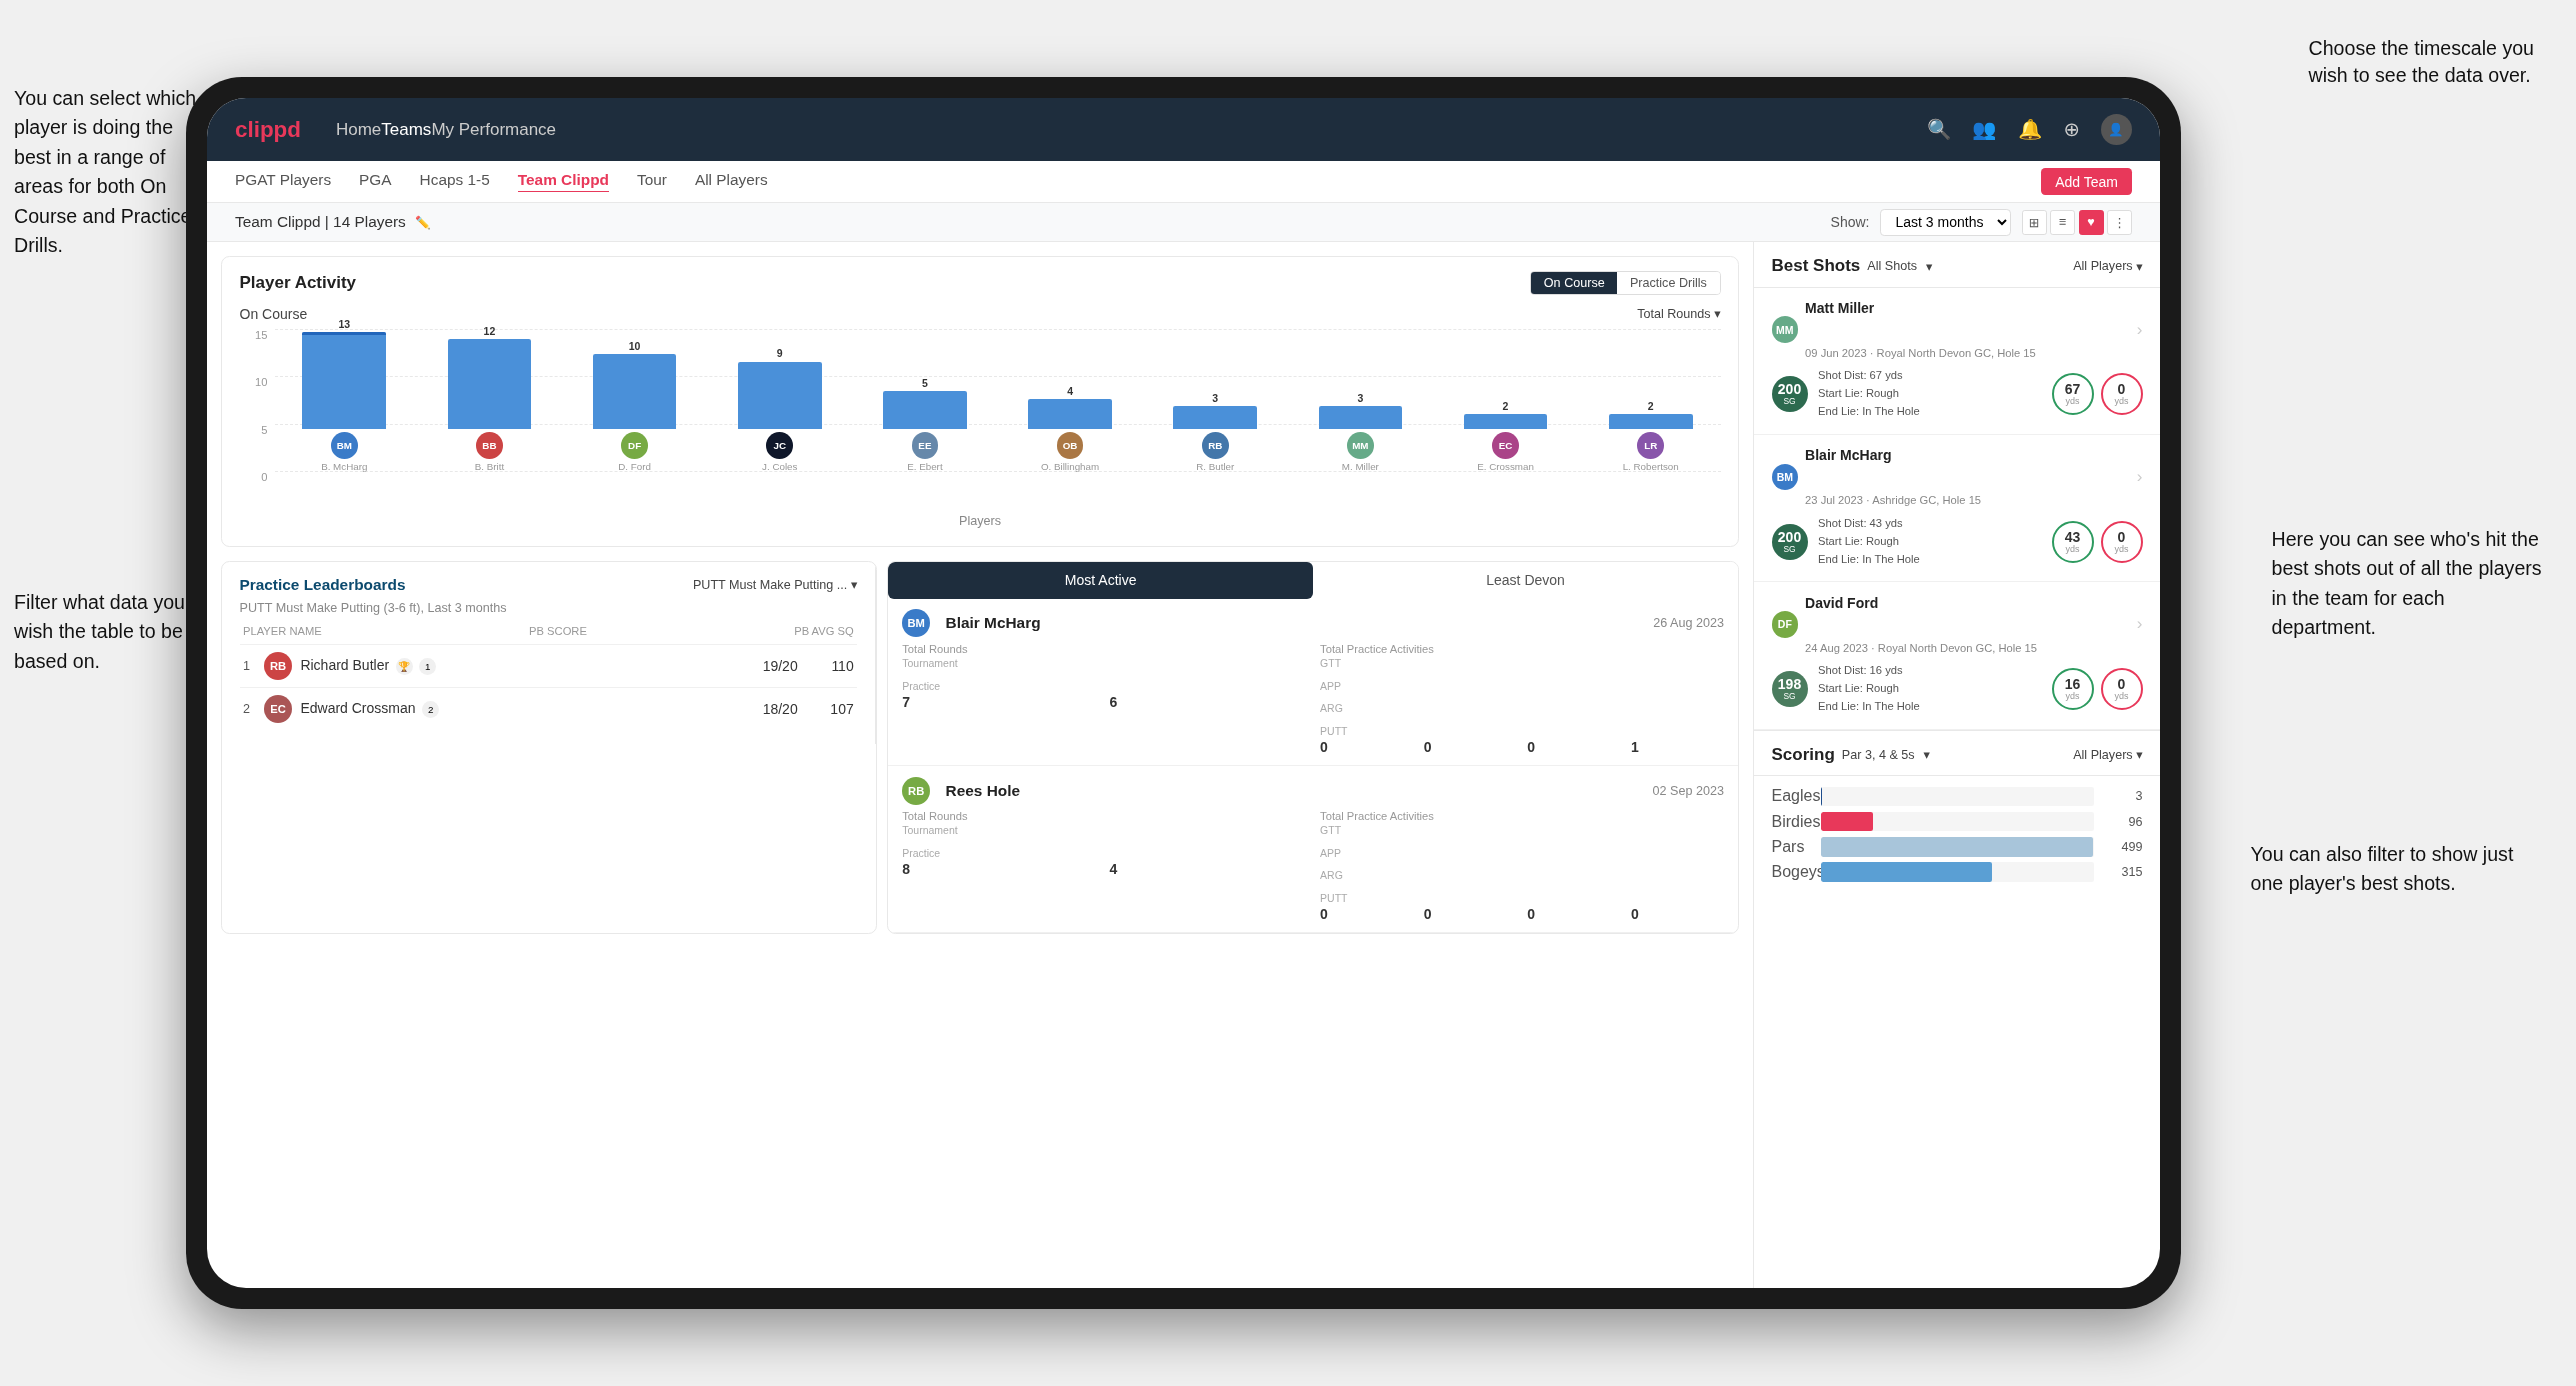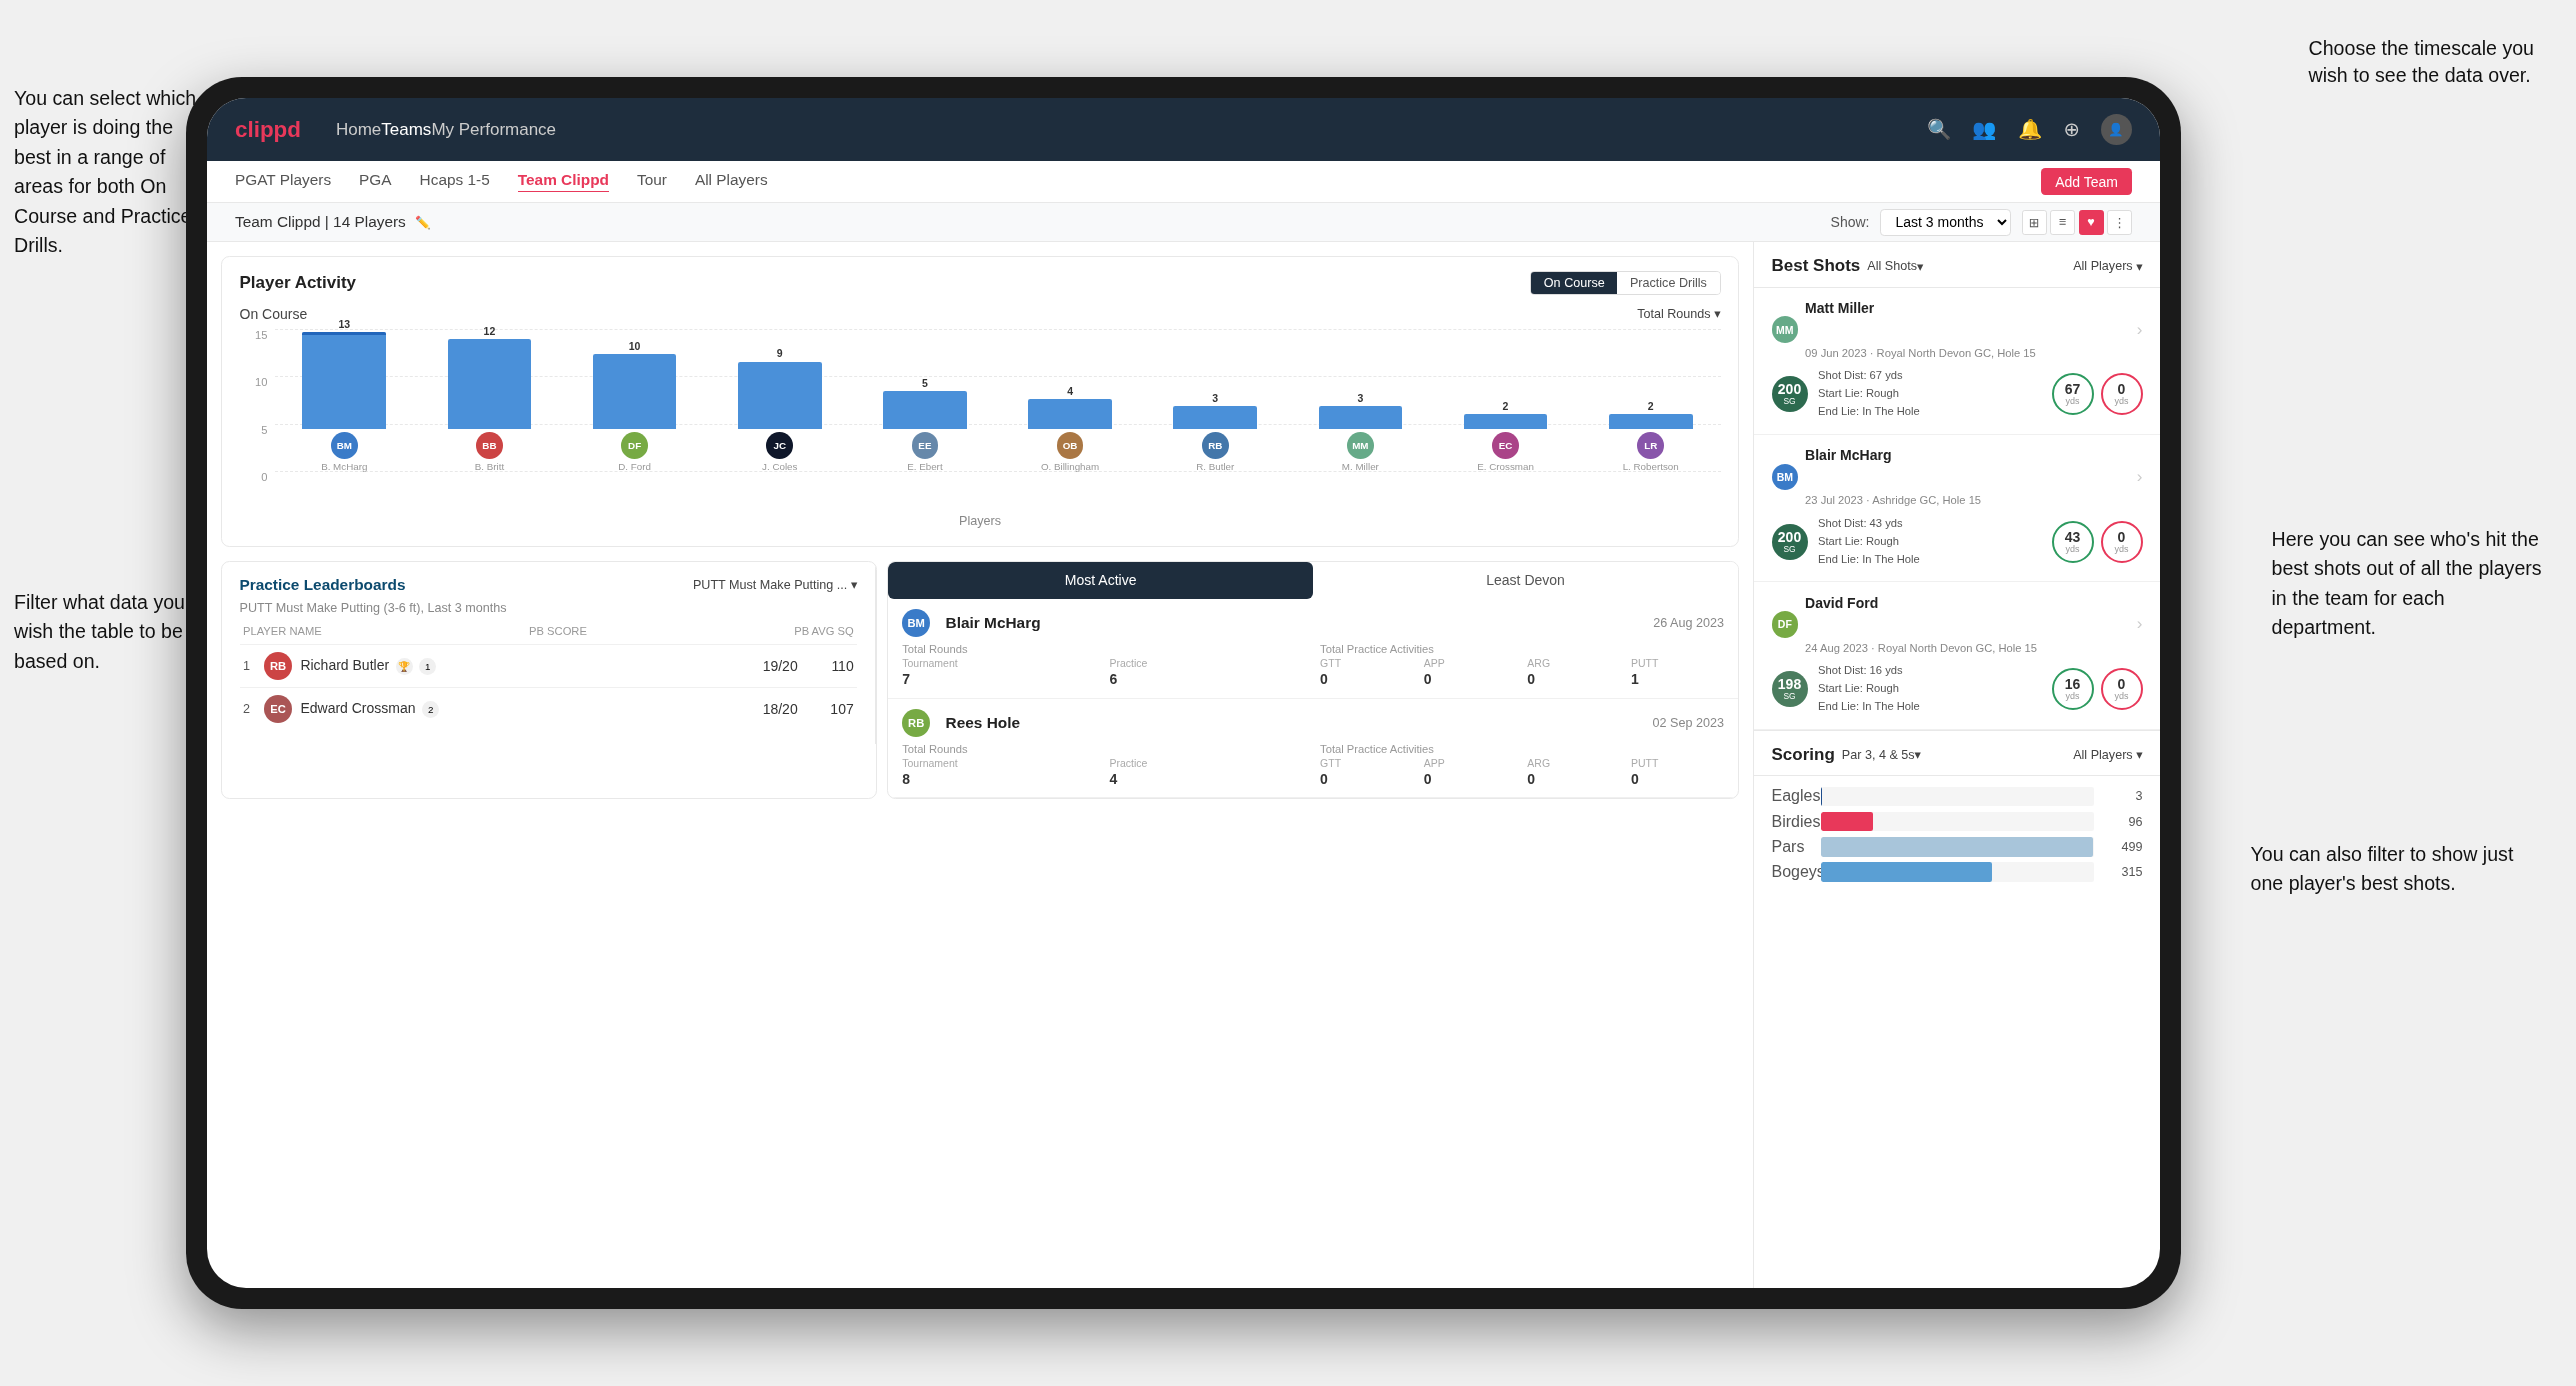--- a/index.html
+++ b/index.html
@@ -581,20 +581,21 @@
 
     .stat-label {
       font-size: 11.2px;
       color: #999;
     }
 
     .stat-sub-header {
       display: flex;
       gap: 10.5px;
       margin-top: 2.1px;
+      flex-direction: column;
     }
 
     .stat-sub-label {
       font-size: 10.5px;
       color: #aaa;
       flex: 1;
     }
 
     .stat-values {
       display: flex;
@@ -620,21 +621,21 @@
       font-size: 17px;
       font-weight: 600;
       color: #222;
     }
 
     .filter-dropdown {
       font-size: 12.6px;
       color: #444;
       display: flex;
       align-items: center;
-      gap: 0;
+      gap: 9px;
       cursor: pointer;
       margin-left: 7px;
     }
 
     .all-players-dropdown {
       margin-left: auto;
       font-size: 12.6px;
       color: #444;
       display: flex;
       align-items: center;

